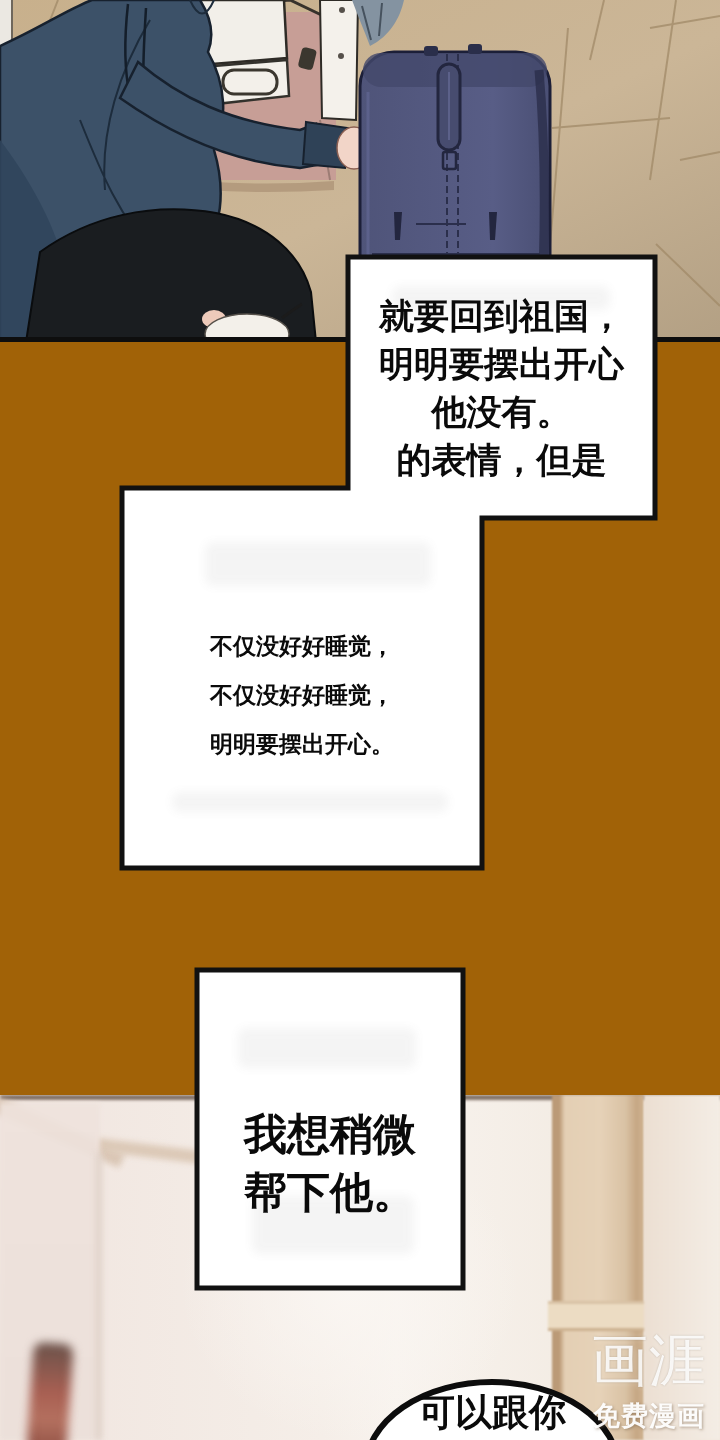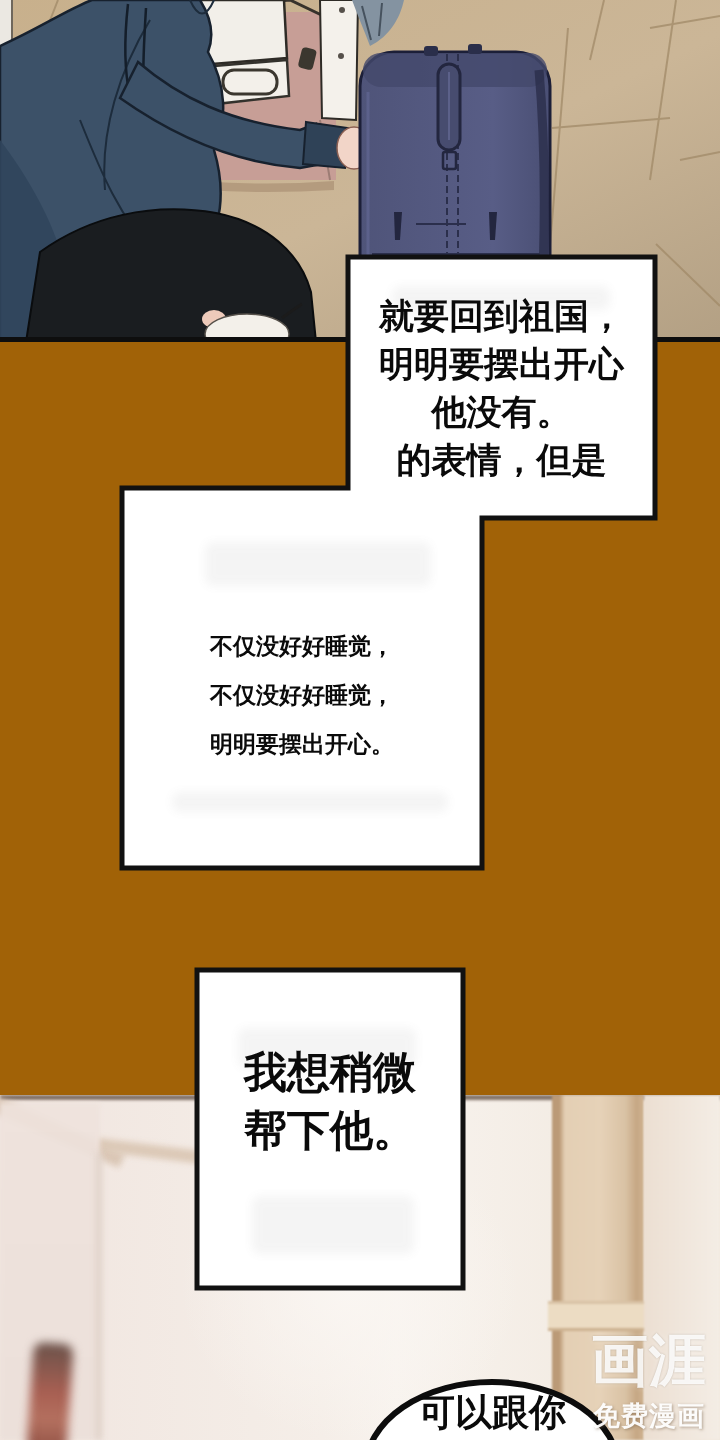--- a/index.html
+++ b/index.html
@@ -5,21 +5,21 @@
   html,body{margin:0;padding:0;background:#888;}
   #page{position:relative;width:720px;height:1440px;overflow:hidden;background:#a16207;
         font-family:"Liberation Sans","DejaVu Sans",sans-serif;}
   .abs{position:absolute;}
   
   .boxtext{display:flex;flex-direction:column;align-items:center;justify-content:center;
            text-align:center;color:#0a0a0a;font-weight:700;z-index:6;}
   .boxtext .ln{white-space:nowrap;}
   #box1-text{left:350px;top:260px;width:303px;height:255px;font-size:35px;line-height:48px;}
   #box2-text{left:124px;top:492px;width:356px;height:374px;font-size:23px;line-height:49px;padding-top:16px;}
-  #box3-text{left:197px;top:925px;width:266px;height:316px;font-size:43px;line-height:58px;padding-top:18px;}
+  #box3-text{left:197px;top:987px;width:266px;height:316px;font-size:43px;line-height:58px;padding-top:18px;}
   #bubble-text{left:366px;top:1389px;width:252px;font-size:37px;line-height:47px;z-index:6;
                text-align:center;color:#0a0a0a;font-weight:700;}
   
   .ghost{background:#6f6f6f;opacity:.07;filter:blur(5px);border-radius:8px;z-index:5;}
   
   #lower-scene{left:0;top:1095px;width:720px;height:345px;overflow:hidden;
     background:linear-gradient(90deg,#f0e5df,#f5eee8 45%,#f8f3ee 55%,#efe6db 100%);}
   #lower-scene>div{position:absolute;}
   .sc-topline{left:0;top:0;width:720px;height:5px;background:#5f4c40;filter:blur(1.5px);opacity:.78;}
   .sc-molding1{left:-12px;top:-2px;width:150px;height:15px;background:#d9c5b3;filter:blur(3px);
@@ -35,21 +35,21 @@
     background:linear-gradient(90deg,#bb9a77 0,#bb9a77 8%,#e4cfb4 14%,#e6d2b8 52%,#d9c2a4 80%,#c6a784 92%,#cfb392 100%);}
   .sc-rail{left:548px;top:206px;width:100px;height:30px;background:#ecdcc3;filter:blur(1px);
            box-shadow:inset 0 3px 0 #d9c3a6, inset 0 -3px 0 #cdb291;}
   .sc-rightwall{left:644px;top:0;width:76px;height:345px;
            background:linear-gradient(90deg,#ecdfd2,#f4ede5);filter:blur(1px);}
   .sc-red{left:30px;top:248px;width:40px;height:110px;border-radius:10px;filter:blur(5px);
           transform:rotate(4deg);
           background:linear-gradient(#6a524a,#a85f52 45%,#b4705f 70%,#8e4f43);}
   
   #watermark{left:582px;top:1328px;width:134px;text-align:center;z-index:9;}
-  #wm-logo{font-size:57px;font-weight:700;letter-spacing:1px;color:rgba(255,255,255,.88);
+  #wm-logo{font-size:57px;font-weight:400;letter-spacing:1px;color:rgba(255,255,255,.88);
            text-shadow:0 0 2px rgba(101,82,63,.35),0 0 6px rgba(255,255,255,.35);line-height:64px;}
   #wm-tag{font-size:27px;font-weight:700;letter-spacing:1px;color:rgba(255,255,255,.95);
           text-shadow:1px 1px 3px rgba(110,85,60,.5);margin-top:6px;}
   svg{display:block;}
   #overlay-svg{position:absolute;left:0;top:0;z-index:4;}
   #panel-svg{position:absolute;left:0;top:0;z-index:1;}
 </style>
 </head>
 <body>
 

